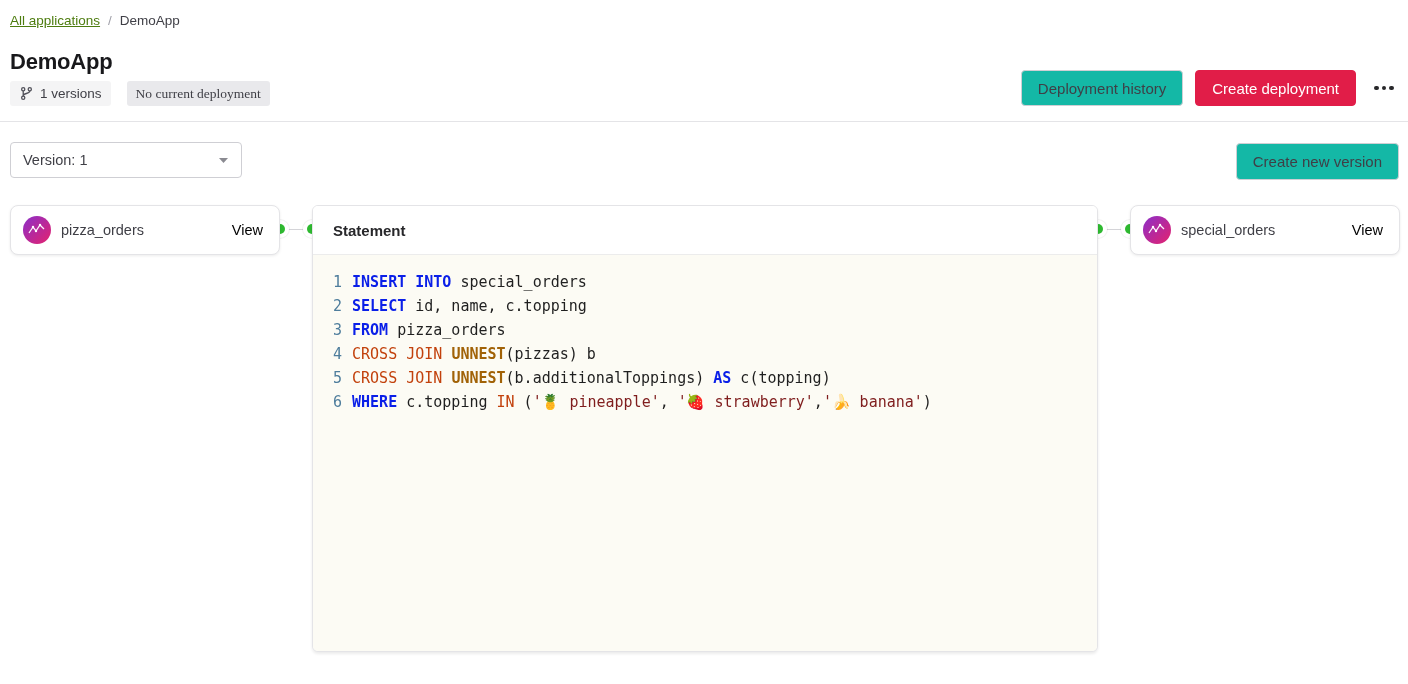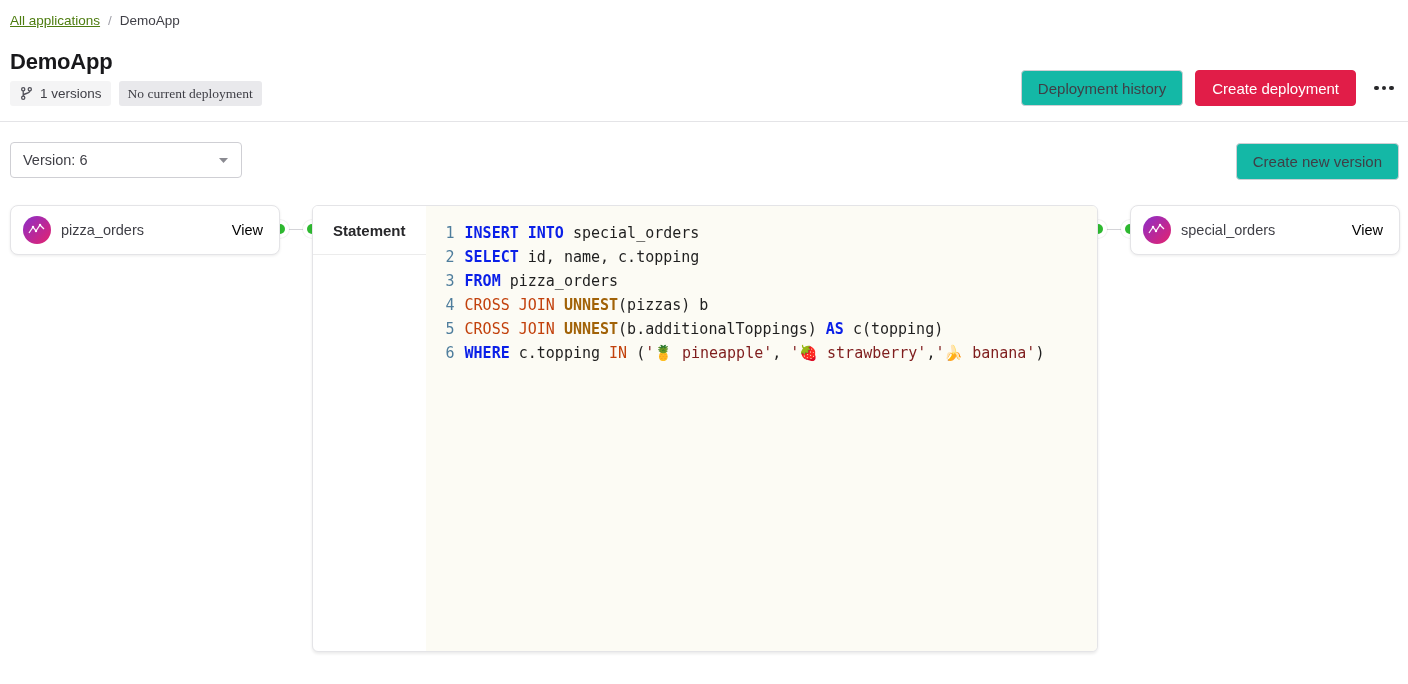--- a/index.html
+++ b/index.html
@@ -8,21 +8,21 @@
   .page { position:relative; width:1408px; height:684px; background:#fff; }
 
   
   .breadcrumb { position:absolute; left:10px; top:13px; font-size:13.5px; display:flex; align-items:center; gap:8px; }
   .crumb-link { color:#4d7c0f; text-decoration:underline; cursor:pointer; }
   .crumb-sep { color:#a1a1aa; }
   .crumb-current { color:#3f3f46; }
 
   
   .page-title { position:absolute; left:10px; top:49px; font-size:22px; font-weight:700; color:#18181b; letter-spacing:-0.2px; }
-  .badges { position:absolute; left:10px; top:81px; display:flex; gap:8px; }
+  .badges { position:absolute; left:10px; top:81px; display:flex; gap:16px; }
   .badge { height:25px; display:flex; align-items:center; gap:6px; padding:0 9px; border-radius:3px; font-size:13.5px; color:#3f3f46; }
   .badge.light { background:#f4f4f5; }
   .badge.gray { background:#e9e9ec;font-family:Liberation Serif, serif; }
 
   .header-actions { position:absolute; top:70px; right:10px; display:flex; align-items:center; gap:12px; }
   .btn { height:36px; display:flex; align-items:center; justify-content:center; padding:0 16px;
          border-radius:4px; font-size:15px; cursor:pointer; white-space:nowrap;
          font-family:"Liberation Sans", sans-serif; }
   .btn-outline { background:#14b8a6; border:1px solid #cfcfd4; color:#3f3f46; }
   .btn-primary { background:#e11d48; border:1px solid #e11d48; color:#fff; }
@@ -42,21 +42,21 @@
   .flow-card { position:absolute; top:205px; height:50px; width:270px; background:#fff; border:1px solid #e4e4e7;
                border-radius:8px; box-shadow:0 1px 3px rgba(0,0,0,0.08); display:flex; align-items:center;
                padding:0 16px 0 12px; gap:10px; }
   .flow-card .tname { flex:1; font-size:14.5px; color:#3f3f46; }
   .view-link { font-size:14.5px; color:#000000; cursor:pointer; }
   .card-source { left:10px; }
   .card-target { left:1130px; }
 
   .statement-card { position:absolute; left:312px; top:205px; width:786px; height:447px; background:#fff;
                     border:1px solid #e4e4e7; border-radius:6px; box-shadow:0 2px 3px rgba(0,0,0,0.08);
-                    display:flex; flex-direction:row; overflow:hidden; }
+                    display:flex; flex-direction:column; overflow:hidden; }
   .statement-header { height:49px; flex:0 0 49px; display:flex; align-items:center; padding:0 20px;
                       font-size:15px; font-weight:600; color:#27272a; border-bottom:1px solid #ececec; background:#fff; }
   .statement-body { flex:1; background:#fcfbf4; padding:15px 12px 0 20px; }
 
   
   .code { font-family:"DejaVu Sans Mono", monospace; font-size:15px; line-height:24px; }
   .code-line { white-space:pre; }
   .lineno { display:inline-block; min-width:9px; text-align:right; margin-right:10px; color:#4e7d9c; }
   .tok-keyword { color:#0a1fe8; font-weight:bold; }
   .tok-keyword2 { color:#c2410c; }
@@ -109,21 +109,21 @@
     <div class="more-btn" title="">
       <i></i>
         <i></i>
         <i></i>
     </div>
   </div>
 
   <div class="top-divider"></div>
 
   <div class="version-select">
-    <span class="val">Version: 6</span>
+    <span class="val">Version: 1</span>
     <span style="display:flex;">
       <svg width="11" height="8" viewBox="0 0 11 8">
           <polygon points="1,2 10,2 5.5,7" fill="#8a8a91"></polygon>
         </svg>
     </span>
   </div>
   <div class="btn btn-outline create-version-btn">Create new version</div>
 
   <div class="connector-line line-left"></div>
   <div class="connector-line line-right"></div>

